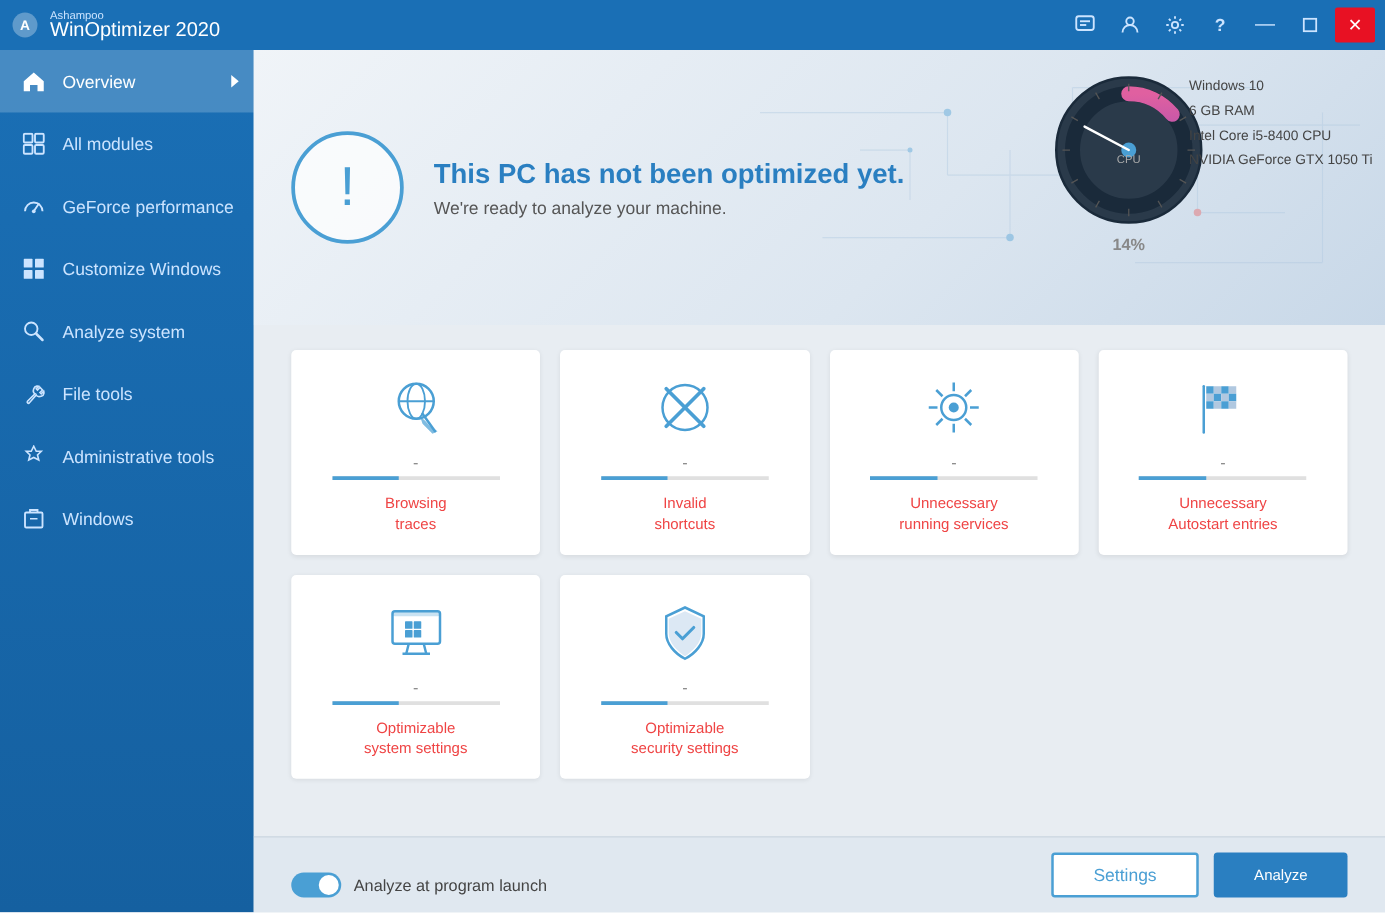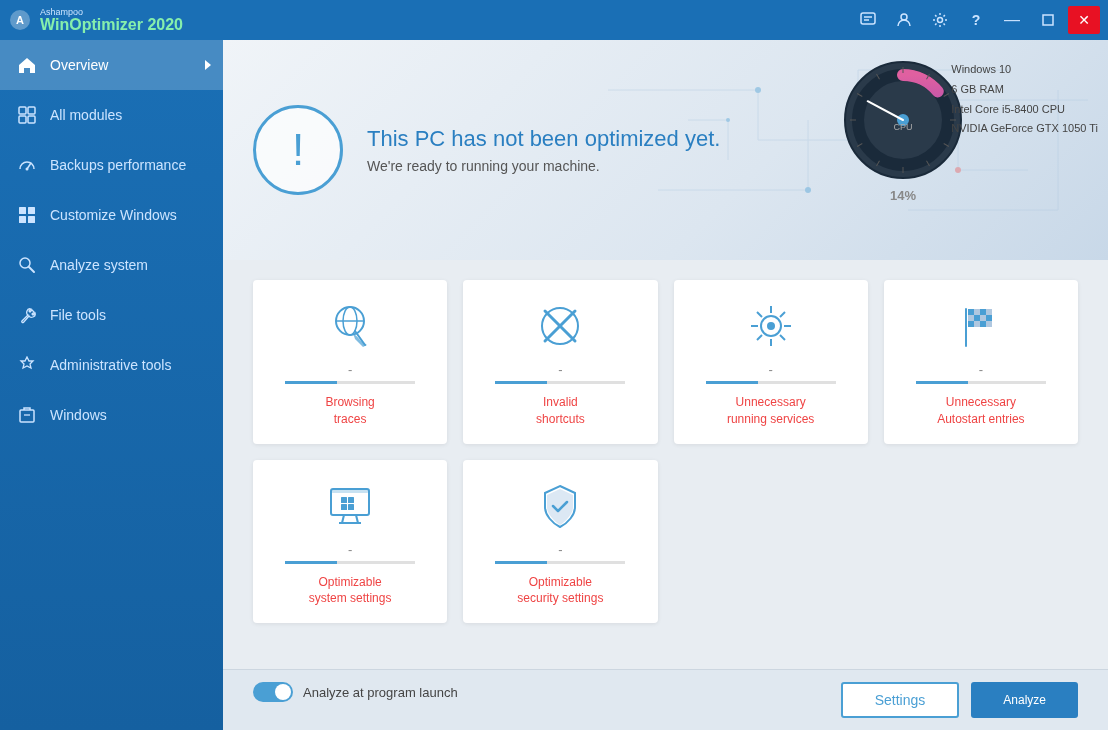--- a/index.html
+++ b/index.html
@@ -31,22 +31,22 @@
       width: 24px;
       height: 24px;
     }
     .app-title-small {
       font-size: 9px;
       color: #cce4ff;
       line-height: 1;
     }
     .app-title-big {
       font-size: 16px;
-      color: #86efac;
-      font-weight: bold;
+      color: #ffffff;
+      font-weight: normal;
       line-height: 1;
     }
     .titlebar-controls {
       display: flex;
       align-items: center;
       gap: 4px;
     }
     .tb-btn {
       width: 32px;
       height: 28px;
@@ -62,21 +62,21 @@
 
     
     .main-container {
       display: flex;
       flex: 1;
       overflow: hidden;
     }
 
     
     .sidebar {
-      width: 223px;
+      width: 203px;
       background: linear-gradient(180deg, #1a6fb5 0%, #1560a0 100%);
       display: flex;
       flex-direction: column;
       flex-shrink: 0;
     }
     .sidebar-item {
       display: flex;
       align-items: center;
       padding: 14px 16px;
       color: #cce4ff;
@@ -157,21 +157,21 @@
       font-weight: 300;
       line-height: 1;
     }
     .hero-text {
       margin-left: 24px;
       z-index: 2;
     }
     .hero-title {
       font-size: 22px;
       color: #2a7fc1;
-      font-weight: 400;
+      font-weight: 700;
       margin-bottom: 6px;
     }
     .hero-subtitle {
       font-size: 14px;
       color: #555;
     }
 
     
     .cpu-gauge {
       position: absolute;
@@ -270,21 +270,21 @@
       background: transparent;
       box-shadow: none;
       cursor: default;
     }
 
     
     .footer {
       background: #e0e8f0;
       padding: 12px 30px;
       display: flex;
-      align-items: flex-start;
+      align-items: flex-end;
       justify-content: space-between;
       flex-shrink: 0;
       border-top: 1px solid #ccd6e0;
     }
     .footer-left {
       display: flex;
       align-items: center;
       gap: 10px;
     }
     .toggle {
@@ -403,21 +403,21 @@
       <span>All modules</span>
     </div>
     <div class="sidebar-item">
       <span class="sidebar-icon">
         <svg width="20" height="20" viewBox="0 0 20 20">
             <path d="M3 14a7 7 0 1 1 14 0" fill="none" stroke="#cce4ff" stroke-width="1.5"></path>
             <line x1="10" y1="14" x2="14" y2="8" stroke="#cce4ff" stroke-width="1.5" stroke-linecap="round"></line>
             <circle cx="10" cy="14" r="1.5" fill="#cce4ff"></circle>
           </svg>
       </span>
-      <span>Backups performance</span>
+      <span>GeForce performance</span>
     </div>
     <div class="sidebar-item">
       <span class="sidebar-icon">
         <svg width="18" height="18" viewBox="0 0 18 18">
             <rect x="1" y="1" width="7" height="7" fill="#cce4ff" rx="0.5"></rect>
             <rect x="10" y="1" width="7" height="7" fill="#cce4ff" rx="0.5"></rect>
             <rect x="1" y="10" width="7" height="7" fill="#cce4ff" rx="0.5"></rect>
             <rect x="10" y="10" width="7" height="7" fill="#cce4ff" rx="0.5"></rect>
           </svg>
       </span>
@@ -486,21 +486,21 @@
           <line x1="220" y1="80" x2="220" y2="120"></line>
           <circle cx="220" cy="80" r="2" fill="#4a9fd4" stroke="none"></circle>
         </g>
       </svg>
 
       <div class="hero-icon-circle">
         <span class="exclamation">!</span>
       </div>
       <div class="hero-text">
         <div class="hero-title">This PC has not been optimized yet.</div>
-        <div class="hero-subtitle">We're ready to running your machine.</div>
+        <div class="hero-subtitle">We're ready to analyze your machine.</div>
       </div>
 
       <div class="cpu-gauge">
         <svg class="gauge-circle" viewBox="0 0 130 130">
 
           <circle cx="65" cy="65" r="58" fill="#2a3a4a" stroke="#1a2a3a" stroke-width="2"></circle>
 
           <circle cx="65" cy="65" r="45" fill="none" stroke="#1a2a3a" stroke-width="12"></circle>
 
           <circle cx="65" cy="65" r="45" fill="none" stroke="url(#gaugeGrad)" stroke-width="12" stroke-dasharray="282.7" stroke-dashoffset="243" stroke-linecap="round" transform="rotate(-90 65 65)"></circle>

